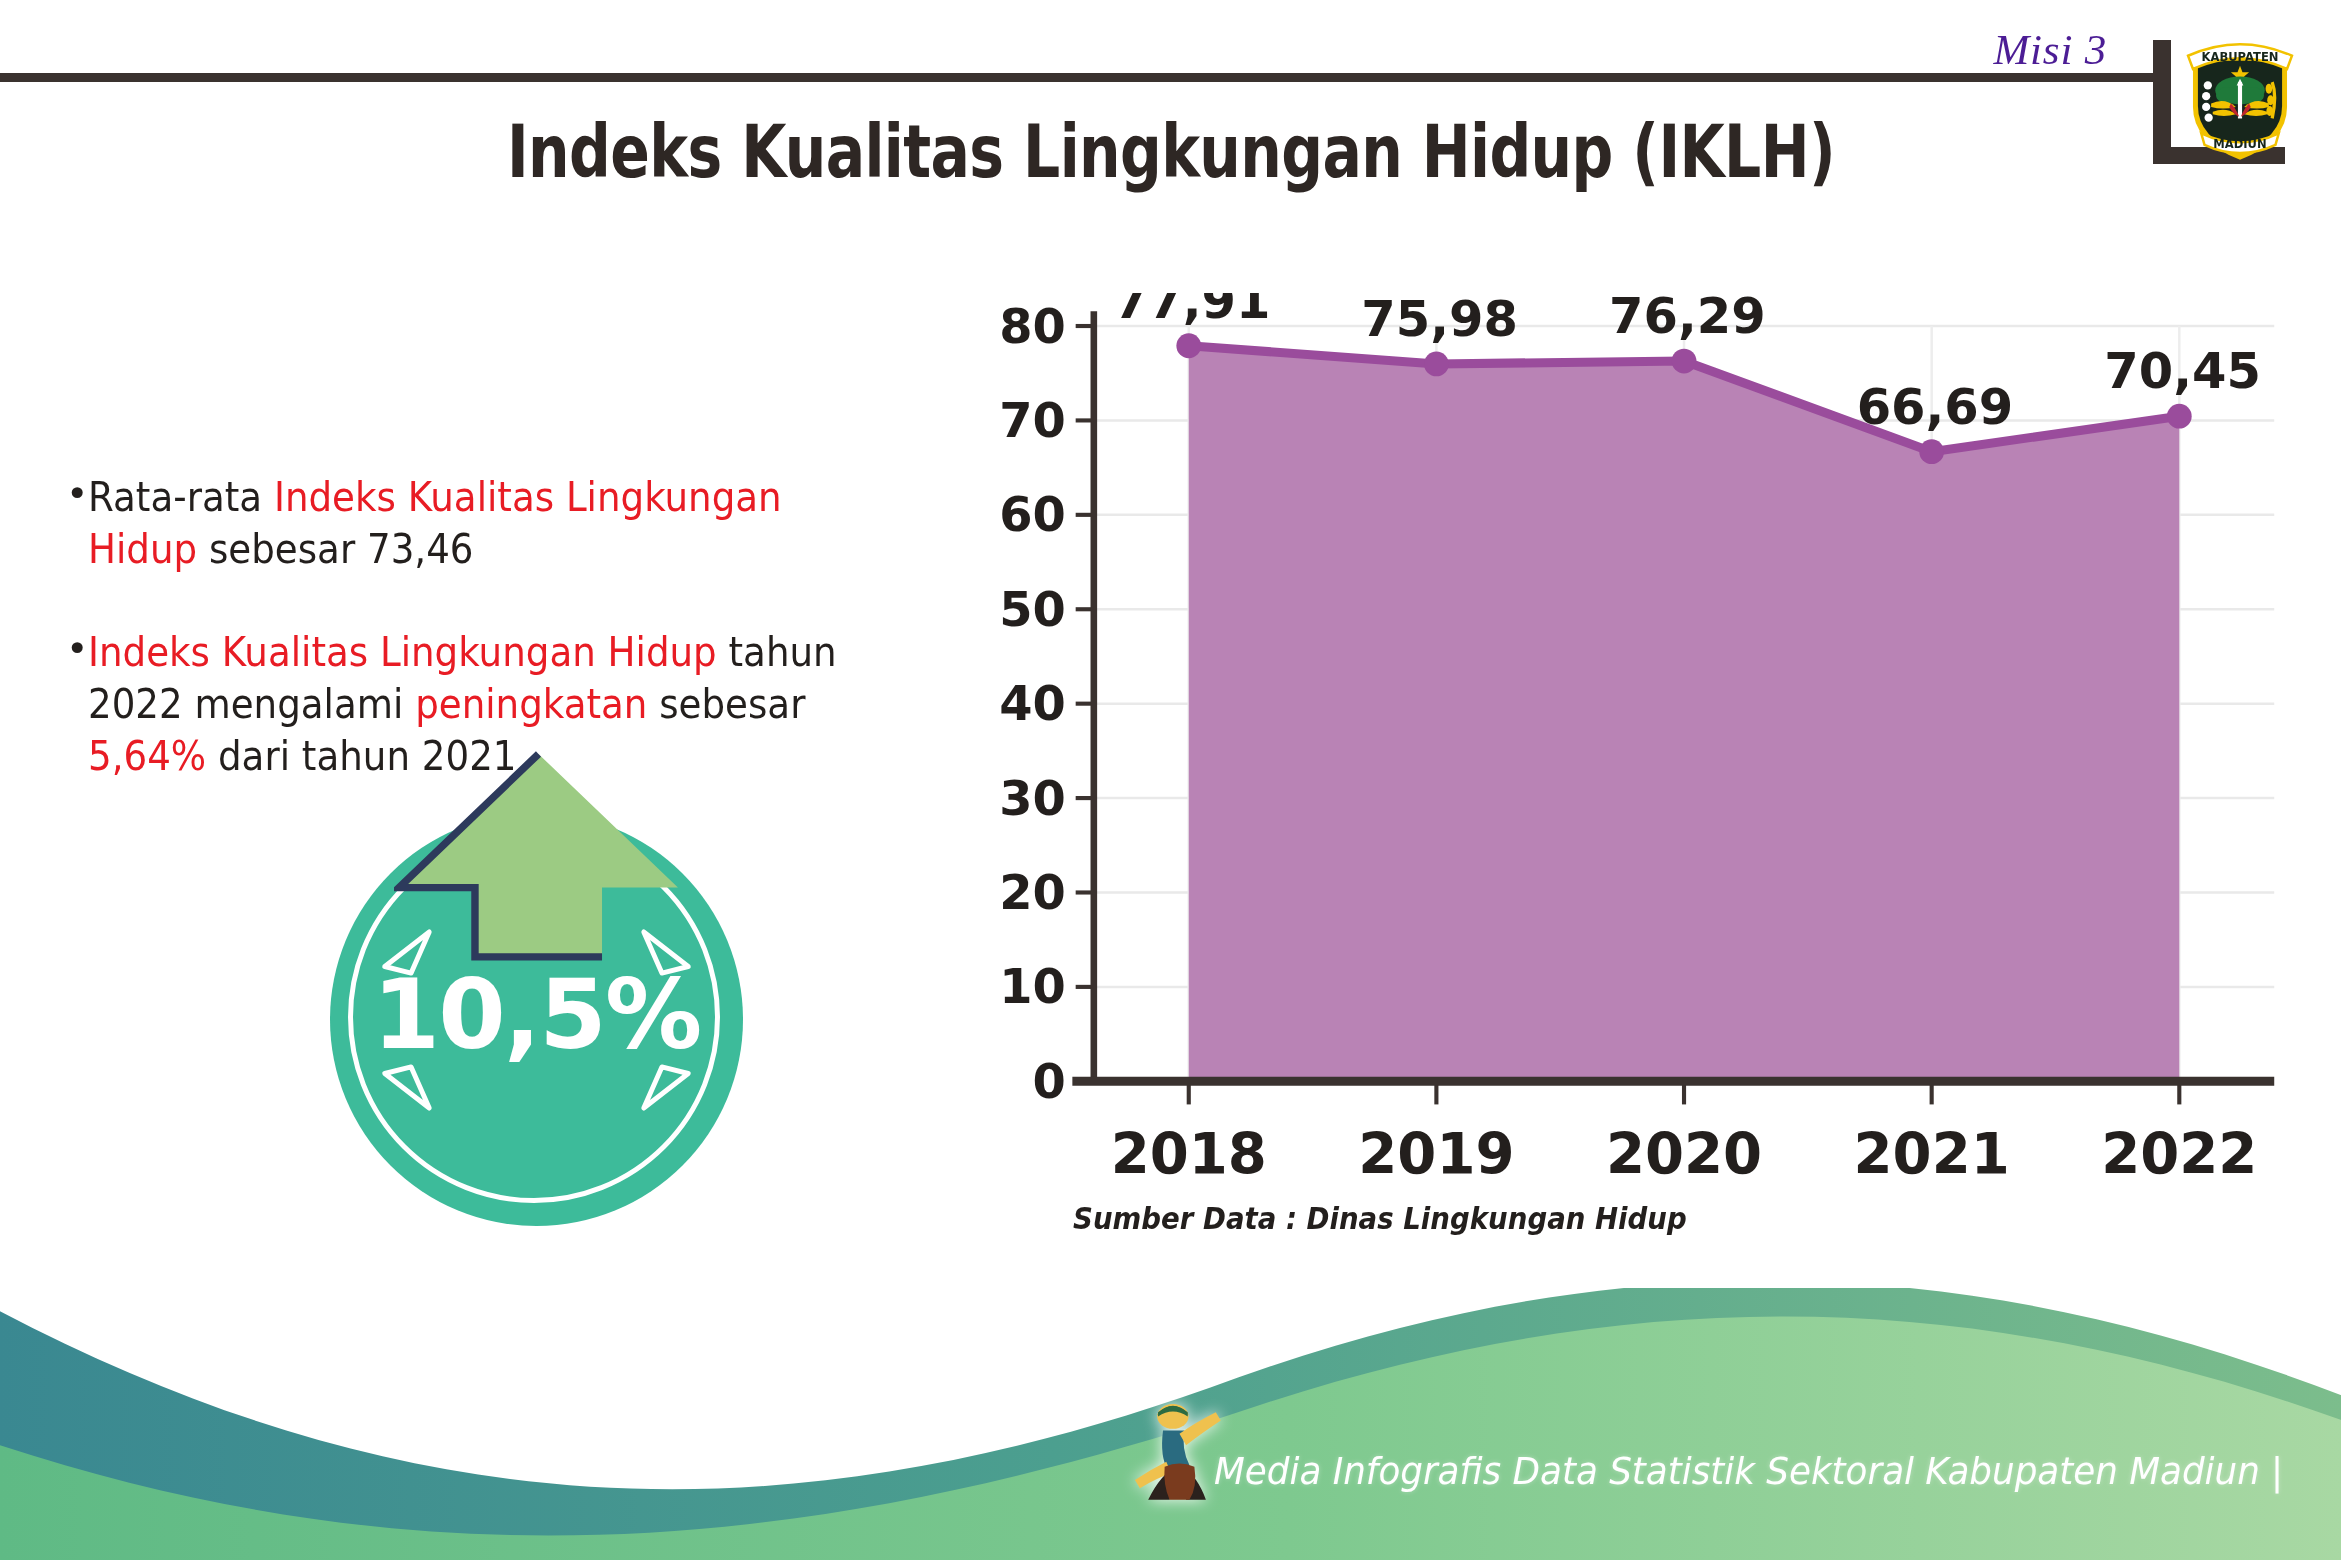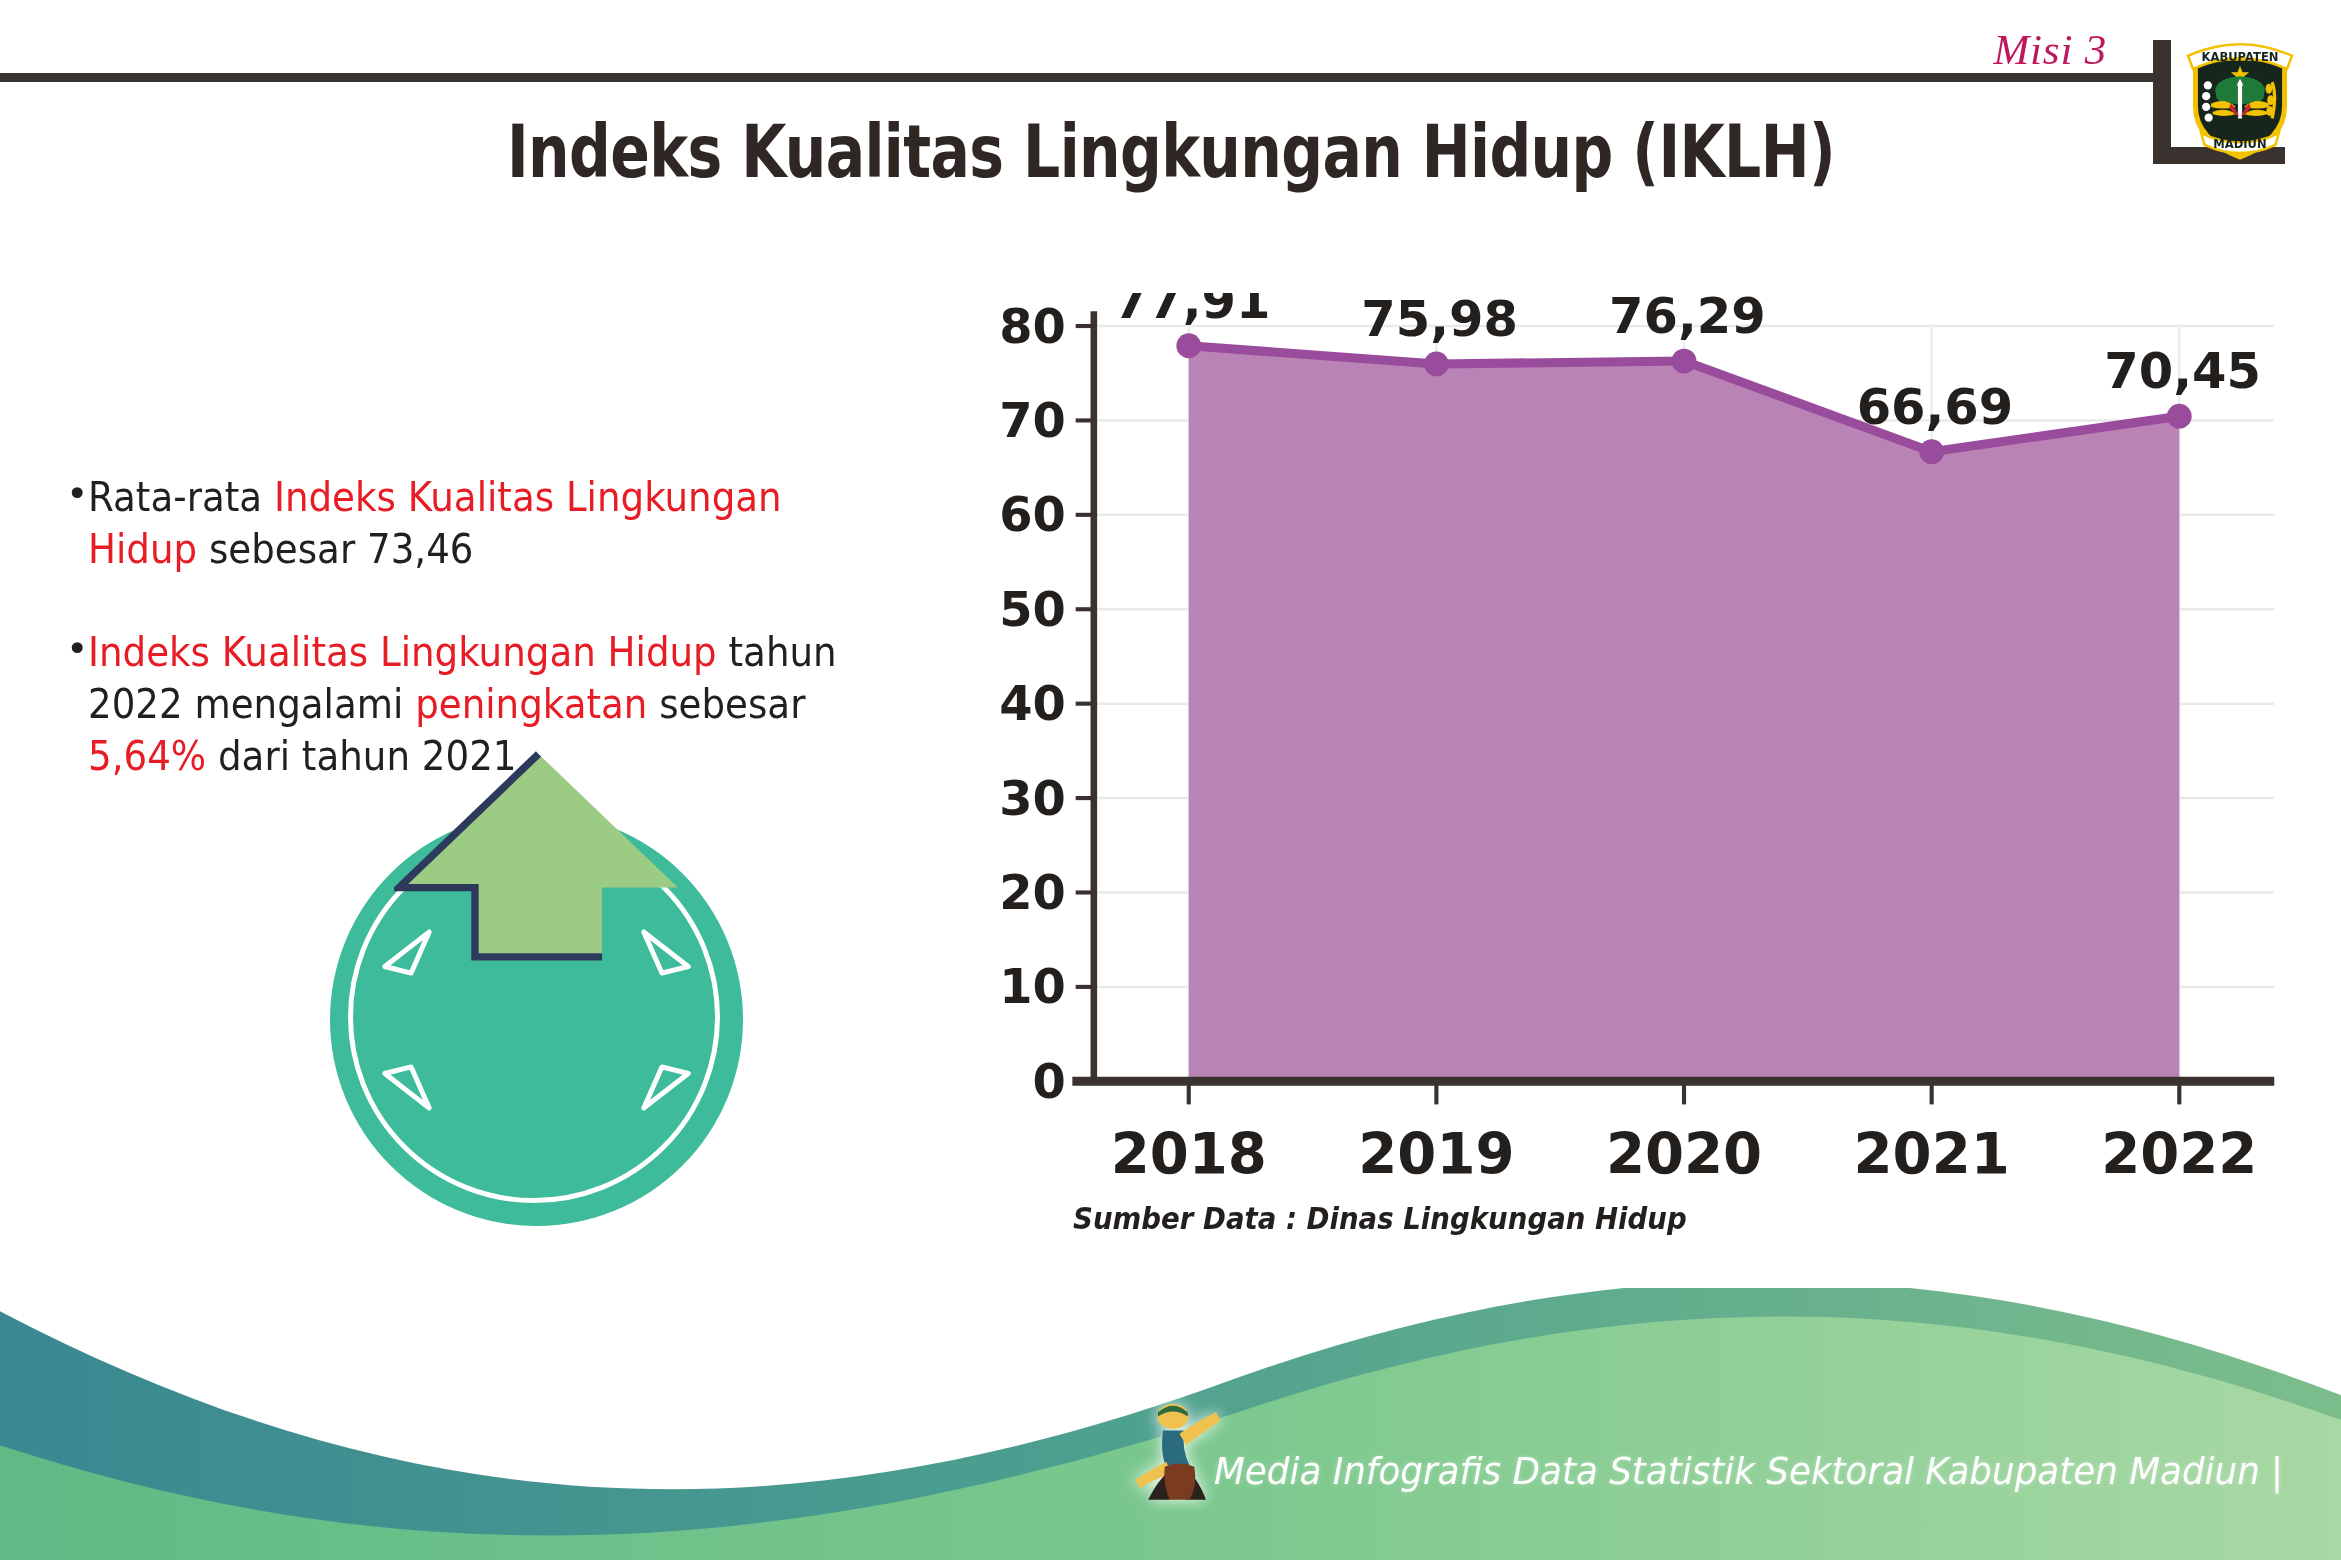--- a/index.html
+++ b/index.html
@@ -13,21 +13,21 @@
 
   
   #header-bar{
     position:absolute;left:0;top:73px;width:2155px;height:9px;
     background:#3a322f;
   }
   #misi-label{
     position:absolute;right:235px;top:25px;
     font-family:"Liberation Serif", serif;
     font-style:italic;font-weight:400;
-    font-size:43px;color:#be185d;
+    font-size:43px;color:#4c1d95;
     letter-spacing:0.8px;white-space:nowrap;
   }
   #header-bracket{
     position:absolute;left:2153px;top:40px;width:18px;height:124px;
     background:#3a322f;
   }
   #header-bracket-foot{
     position:absolute;left:2153px;top:147px;width:132px;height:16.5px;
     background:#3a322f;
   }
@@ -205,20 +205,21 @@
   </svg>
   <svg class="tri" style="left:307px;top:249px;width:58px;height:51px;" viewBox="0 0 70 62">
     <polygon points="62,14 8,56 30,6" fill="none" stroke="#ffffff" stroke-width="6" stroke-linejoin="round"></polygon>
   </svg>
 
   <svg id="badge-arrow" viewBox="0 0 350 360">
     <polygon points="175,6 344,168 252,168 252,252 98,252 98,168 6,168" fill="#9ccb83"></polygon>
     <polyline points="175,6 6,168 98,168 98,252 252,252" fill="none" stroke="#2d3a5c" stroke-width="9" stroke-linejoin="miter"></polyline>
   </svg>
 
+  <div id="badge-pct">10,5%</div>
 </div>
 
 <div id="chart-panel">
   <svg id="chart-svg" width="1321" height="908" viewBox="0 0 1600 1100">
     <g id="chart-gridlines">
         <line x1="145" y1="840.625" x2="1575" y2="840.625" stroke="#e9e9e9" stroke-width="3"></line>
         <line x1="145" y1="726.25" x2="1575" y2="726.25" stroke="#e9e9e9" stroke-width="3"></line>
         <line x1="145" y1="611.875" x2="1575" y2="611.875" stroke="#e9e9e9" stroke-width="3"></line>
         <line x1="145" y1="497.5" x2="1575" y2="497.5" stroke="#e9e9e9" stroke-width="3"></line>
         <line x1="145" y1="383.125" x2="1575" y2="383.125" stroke="#e9e9e9" stroke-width="3"></line>

